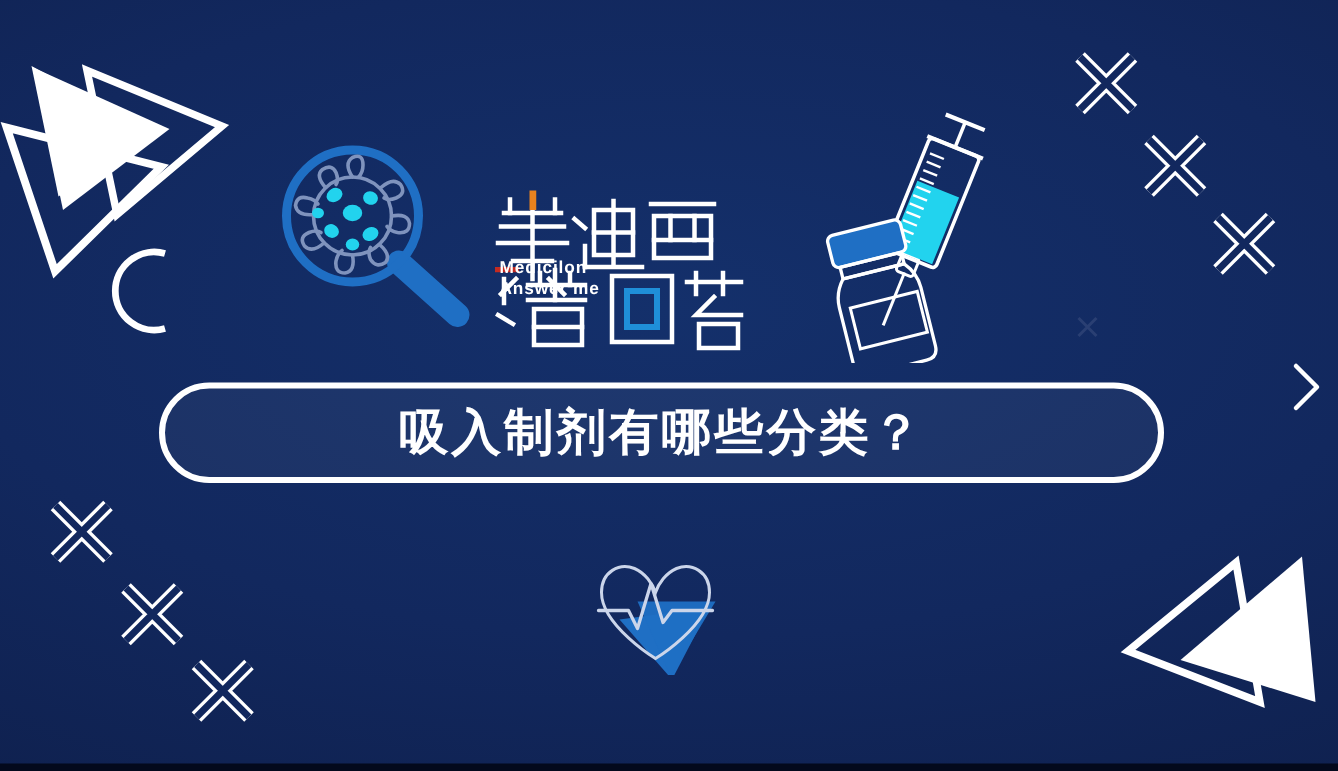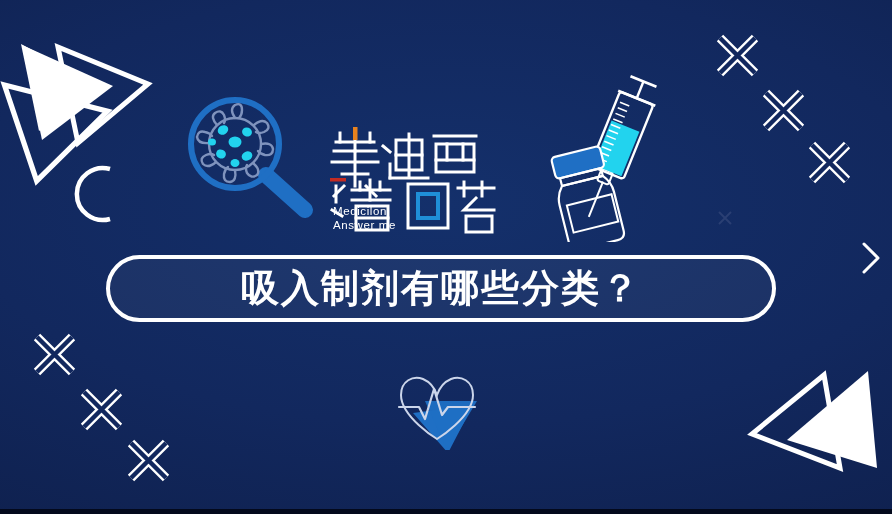--- a/index.html
+++ b/index.html
@@ -37,45 +37,45 @@
   #heart-icon     { left: 385px; top: 365px; width: 105px; height: 85px; }
 
   
   #logo {
     position: absolute;
     left: 330px; top: 124px;
     width: 180px; height: 110px;
   }
   #logo-latin {
     position: absolute;
-    left: 333px; top: 204px;
+    left: 333px; top: 172px;
     color: #ffffff;
     font-size: 11.5px;
     line-height: 14px;
     letter-spacing: 0.6px;
-    font-weight: 400;
+    font-weight: 700;
     white-space: pre-line;
   }
 
   
   #title-pill {
     position: absolute;
     left: 106px; top: 255px;
     width: 670px; height: 67px;
     box-sizing: border-box;
     border: 4px solid #ffffff;
     border-radius: 34px;
     background: rgba(255,255,255,0.045);
     display: flex;
     align-items: center;
     justify-content: center;
   }
   #title-text {
     color: #ffffff;
-    font-size: 38px;
+    font-size: 33px;
     font-weight: bold;
     letter-spacing: 2px;
     white-space: nowrap;
     font-family: Liberation Serif, serif;
   }
 </style>
 </head>
 <body>
 
 <div id="stage">

